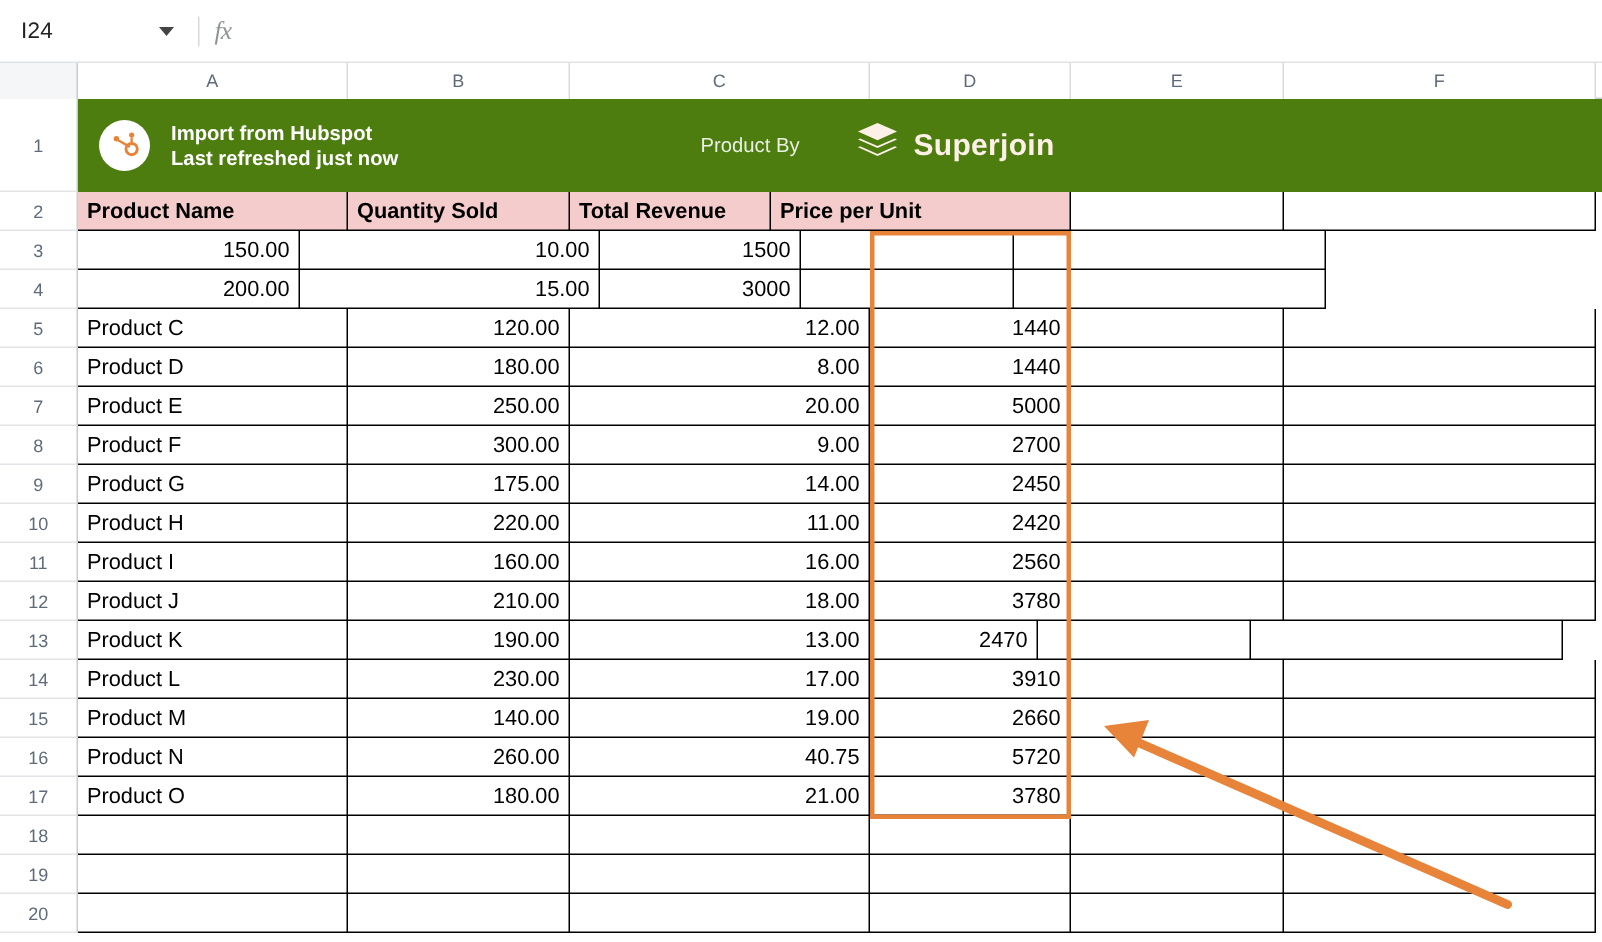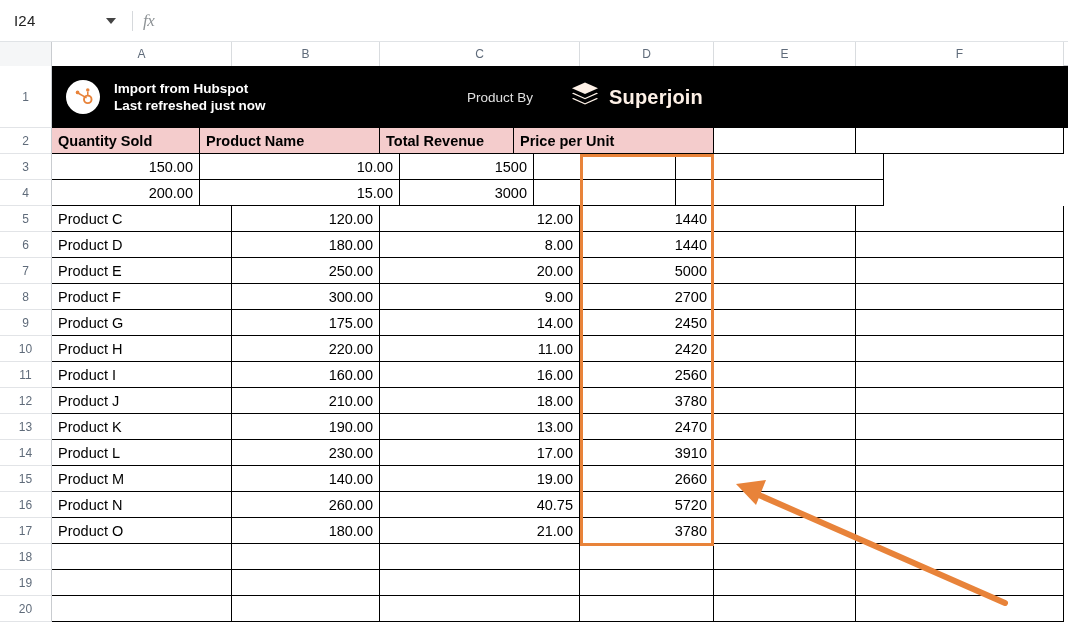--- a/index.html
+++ b/index.html
@@ -104,21 +104,21 @@
 
   
   .banner-row { height: 62px; display: flex; }
   .banner-row .row-head {
     height: 62px;
     border-bottom: 1px solid #e2e4e7;
   }
   .banner {
     flex: none;
     width: 1016px; height: 62px;
-    background: #000000;
+    background: #4d7c0f;
     display: flex; align-items: center;
     position: relative;
   }
   .hs-badge {
     width: 34px; height: 34px; border-radius: 50%;
     background: #ffffff;
     margin-left: 14px;
     display: flex; align-items: center; justify-content: center;
     flex: none;
   }
@@ -215,22 +215,22 @@
               </g>
             </svg>
           </span>
           <span class="brand-name">Superjoin</span>
         </div>
       </div>
     </div>
 
     <div class="row">
       <div class="row-head">2</div>
+      <div class="cell hdr txt" style="width:180px">Product Name</div>
       <div class="cell hdr txt" style="width:148px">Quantity Sold</div>
-      <div class="cell hdr txt" style="width:180px">Product Name</div>
       <div class="cell hdr txt" style="width:134px">Total Revenue</div>
       <div class="cell hdr txt" style="width:200px">Price per Unit</div>
       <div class="cell blank" style="width:142px"></div>
       <div class="cell blank" style="width:208px"></div>
     </div>
 
     <div id="data-rows">
         <div class="row">
           <div class="row-head">3</div>
           <div class="cell num" style="width: 148px;">150.00</div>
@@ -317,21 +317,21 @@
           <div class="cell num" style="width: 200px;">18.00</div>
           <div class="cell num" style="width: 134px;">3780</div>
           <div class="cell blank" style="width: 142px;"></div>
           <div class="cell blank" style="width: 208px;"></div>
         </div>
         <div class="row">
           <div class="row-head">13</div>
           <div class="cell txt" style="width: 180px;">Product K</div>
           <div class="cell num" style="width: 148px;">190.00</div>
           <div class="cell num" style="width: 200px;">13.00</div>
-          <div class="cell num" style="width: 134px;">2470</div>
+          <div class="cell num" style="width: 112px;">2470</div>
           <div class="cell blank" style="width: 142px;"></div>
           <div class="cell blank" style="width: 208px;"></div>
         </div>
         <div class="row">
           <div class="row-head">14</div>
           <div class="cell txt" style="width: 180px;">Product L</div>
           <div class="cell num" style="width: 148px;">230.00</div>
           <div class="cell num" style="width: 200px;">17.00</div>
           <div class="cell num" style="width: 134px;">3910</div>
           <div class="cell blank" style="width: 142px;"></div>

